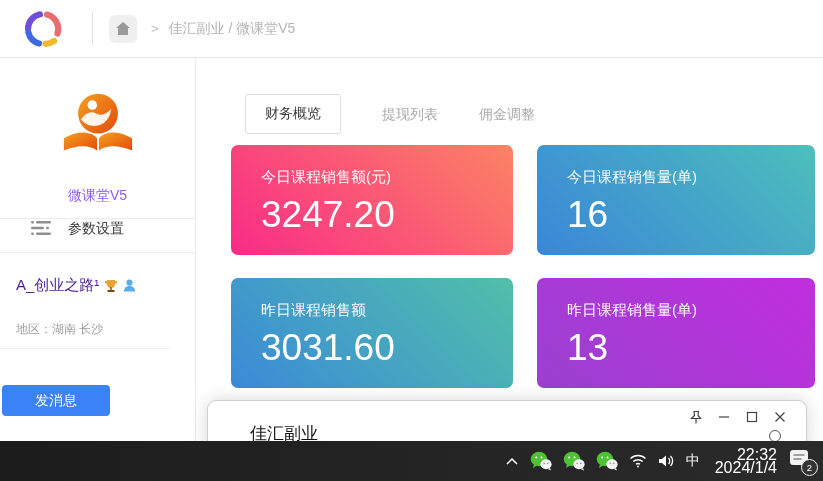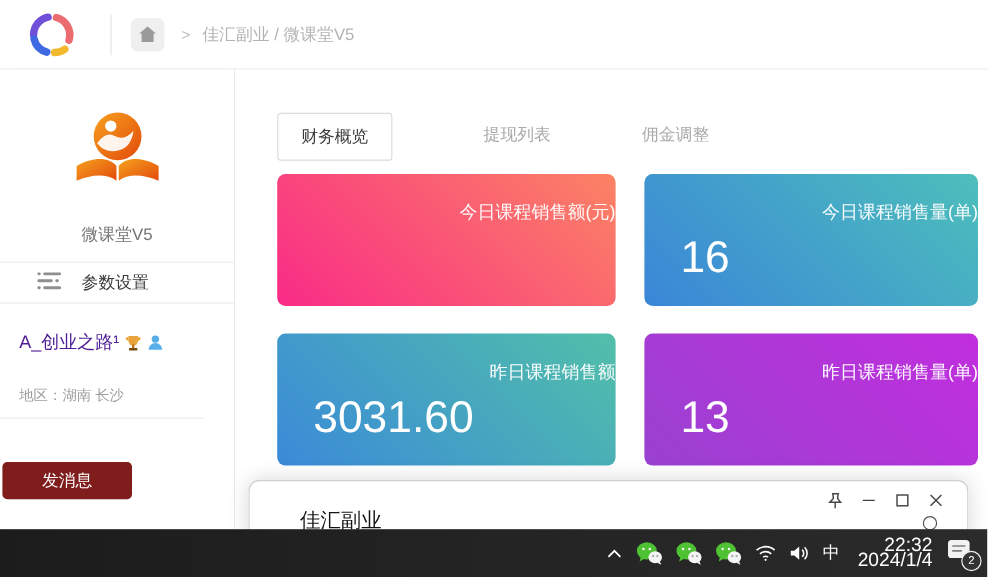--- a/index.html
+++ b/index.html
@@ -13,43 +13,43 @@
   .topbar-divider{width:1px;height:34px;background:#e3e3e3;margin-left:26px;}
   .home-btn{margin-left:16px;width:28px;height:28px;border-radius:6px;background:#efefef;border:none;
             display:flex;align-items:center;justify-content:center;cursor:pointer;padding:0;}
   .crumb-sep{color:#bdbdbd;margin-left:14px;font-size:13px;}
   .crumb{color:#b3b3b3;margin-left:10px;font-size:14px;cursor:pointer;}
 
   
   .sidebar{position:absolute;top:58px;left:0;width:195px;bottom:40px;background:#fff;
            border-right:1px solid #e9e9e9;box-shadow:5px 0 9px -6px rgba(0,0,0,.10);}
   .brand-logo{position:absolute;top:30px;left:50%;transform:translateX(-50%);}
-  .brand-name{position:absolute;top:129px;width:100%;text-align:center;font-size:14px;color:#737373;}
+  .brand-name{position:absolute;top:129px;width:100%;text-align:center;font-size:14px;color:#8b5cf6;}
   .sb-divider{position:absolute;left:0;right:0;height:1px;background:#ededed;}
   .d1{top:160px;} .d2{top:194px;} .d3{top:290px;right:25px;}
-  .menu-item{position:absolute;top:162px;left:0;right:1px;height:32px;display:flex;align-items:center;cursor:pointer;background:#fff;}
+  .menu-item{position:absolute;top:162px;left:0;right:1px;height:32px;display:flex;cursor:pointer;background:#fff;}
   .menu-icon{margin-left:31px;}
   .menu-label{margin-left:17px;font-size:14px;color:#3a3a3a;}
   .contact-name{position:absolute;top:218px;left:16px;font-size:15px;color:#4c1d95;
                 display:flex;align-items:center;gap:5px;}
   .contact-line{position:absolute;left:16px;font-size:12px;color:#9d9d9d;}
   .l1{top:243px;} .l2{top:263px;}
   .send-btn{position:absolute;top:327px;left:2px;width:108px;height:31px;border:none;border-radius:4px;
             color:#fff;font-size:14px;cursor:pointer;}
 
   
   .content{position:absolute;left:196px;top:58px;right:0;bottom:40px;background:#fff;}
-  .tabs{position:absolute;left:35px;top:36px;display:flex;align-items:flex-start;gap:35px;}
+  .tabs{position:absolute;left:49px;top:36px;display:flex;align-items:flex-end;}
   .tab{font-size:14px;color:#a9a9a9;cursor:pointer;padding:10px 0;}
   .tab.active{color:#3b3b3b;border:1px solid #dcdcdc;border-radius:3px;background:#fff;padding:10px 19px;}
   .tab + .tab{margin-left:41px;}
   .cards{position:absolute;left:35px;top:87px;display:grid;grid-template-columns:282px 278px;
          grid-auto-rows:110px;column-gap:24px;row-gap:23px;}
   .card{border-radius:7px;color:#fff;padding:23px 0 0 30px;box-sizing:border-box;cursor:default;}
-  .card-label{font-size:15px;color:rgba(255,255,255,.96);text-align:right;}
+  .card-label{font-size:15px;color:rgba(255,255,255,.96);}
   .card-value{font-size:37px;margin-top:7px;font-weight:500;}
 
   
   .chat-window{position:absolute;left:207px;top:400px;width:598px;height:52px;background:#fff;
                border:1px solid #cfcfcf;border-bottom:none;border-radius:9px 9px 0 0;
                box-shadow:0 0 18px rgba(0,0,0,.16);z-index:5;}
   .chat-title{position:absolute;left:42px;top:21px;font-size:17px;color:#141414;}
   .win-controls{position:absolute;right:12px;top:5px;display:flex;align-items:center;}
   .win-btn{width:28px;height:22px;display:flex;align-items:center;justify-content:center;cursor:pointer;}
   .search-circle{position:absolute;right:25px;top:29px;width:10px;height:10px;
@@ -143,33 +143,34 @@
       <span style="display:flex">
         <svg width="13" height="13" viewBox="0 0 13 13">
           <circle cx="6.5" cy="3.6" r="3.1" fill="#58aee9"></circle>
           <path d="M0.8 12.5 A5.7 5.7 0 0 1 12.2 12.5 Z" fill="#58aee9"></path>
         </svg>
       </span>
     </div>
     <div class="contact-line l2">地区：湖南 长沙</div>
     <div class="sb-divider d3"></div>
 
-    <button class="send-btn" style="background: #7f1d1d;">发消息</button>
+    <button class="send-btn" style="background: #3b82f6;">发消息</button>
   </aside>
 
   <main class="content">
     <div class="tabs">
       <div class="tab active">财务概览</div>
       <div class="tab">提现列表</div>
       <div class="tab">佣金调整</div>
     </div>
 
     <div class="cards">
       <div class="card" style="background: linear-gradient(45deg, rgb(249, 43, 135), rgb(251, 131, 100));">
         <div class="card-label">今日课程销售额(元)</div>
+        <div class="card-value">3247.20</div>
       </div>
       <div class="card" style="background: linear-gradient(45deg, rgb(58, 134, 216), rgb(77, 191, 187));">
         <div class="card-label">今日课程销售量(单)</div>
         <div class="card-value">16</div>
       </div>
       <div class="card" style="background: linear-gradient(45deg, rgb(58, 138, 216), rgb(82, 191, 169));">
         <div class="card-label">昨日课程销售额</div>
         <div class="card-value">3031.60</div>
       </div>
       <div class="card" style="background: linear-gradient(45deg, rgb(154, 65, 208), rgb(193, 46, 222));">

